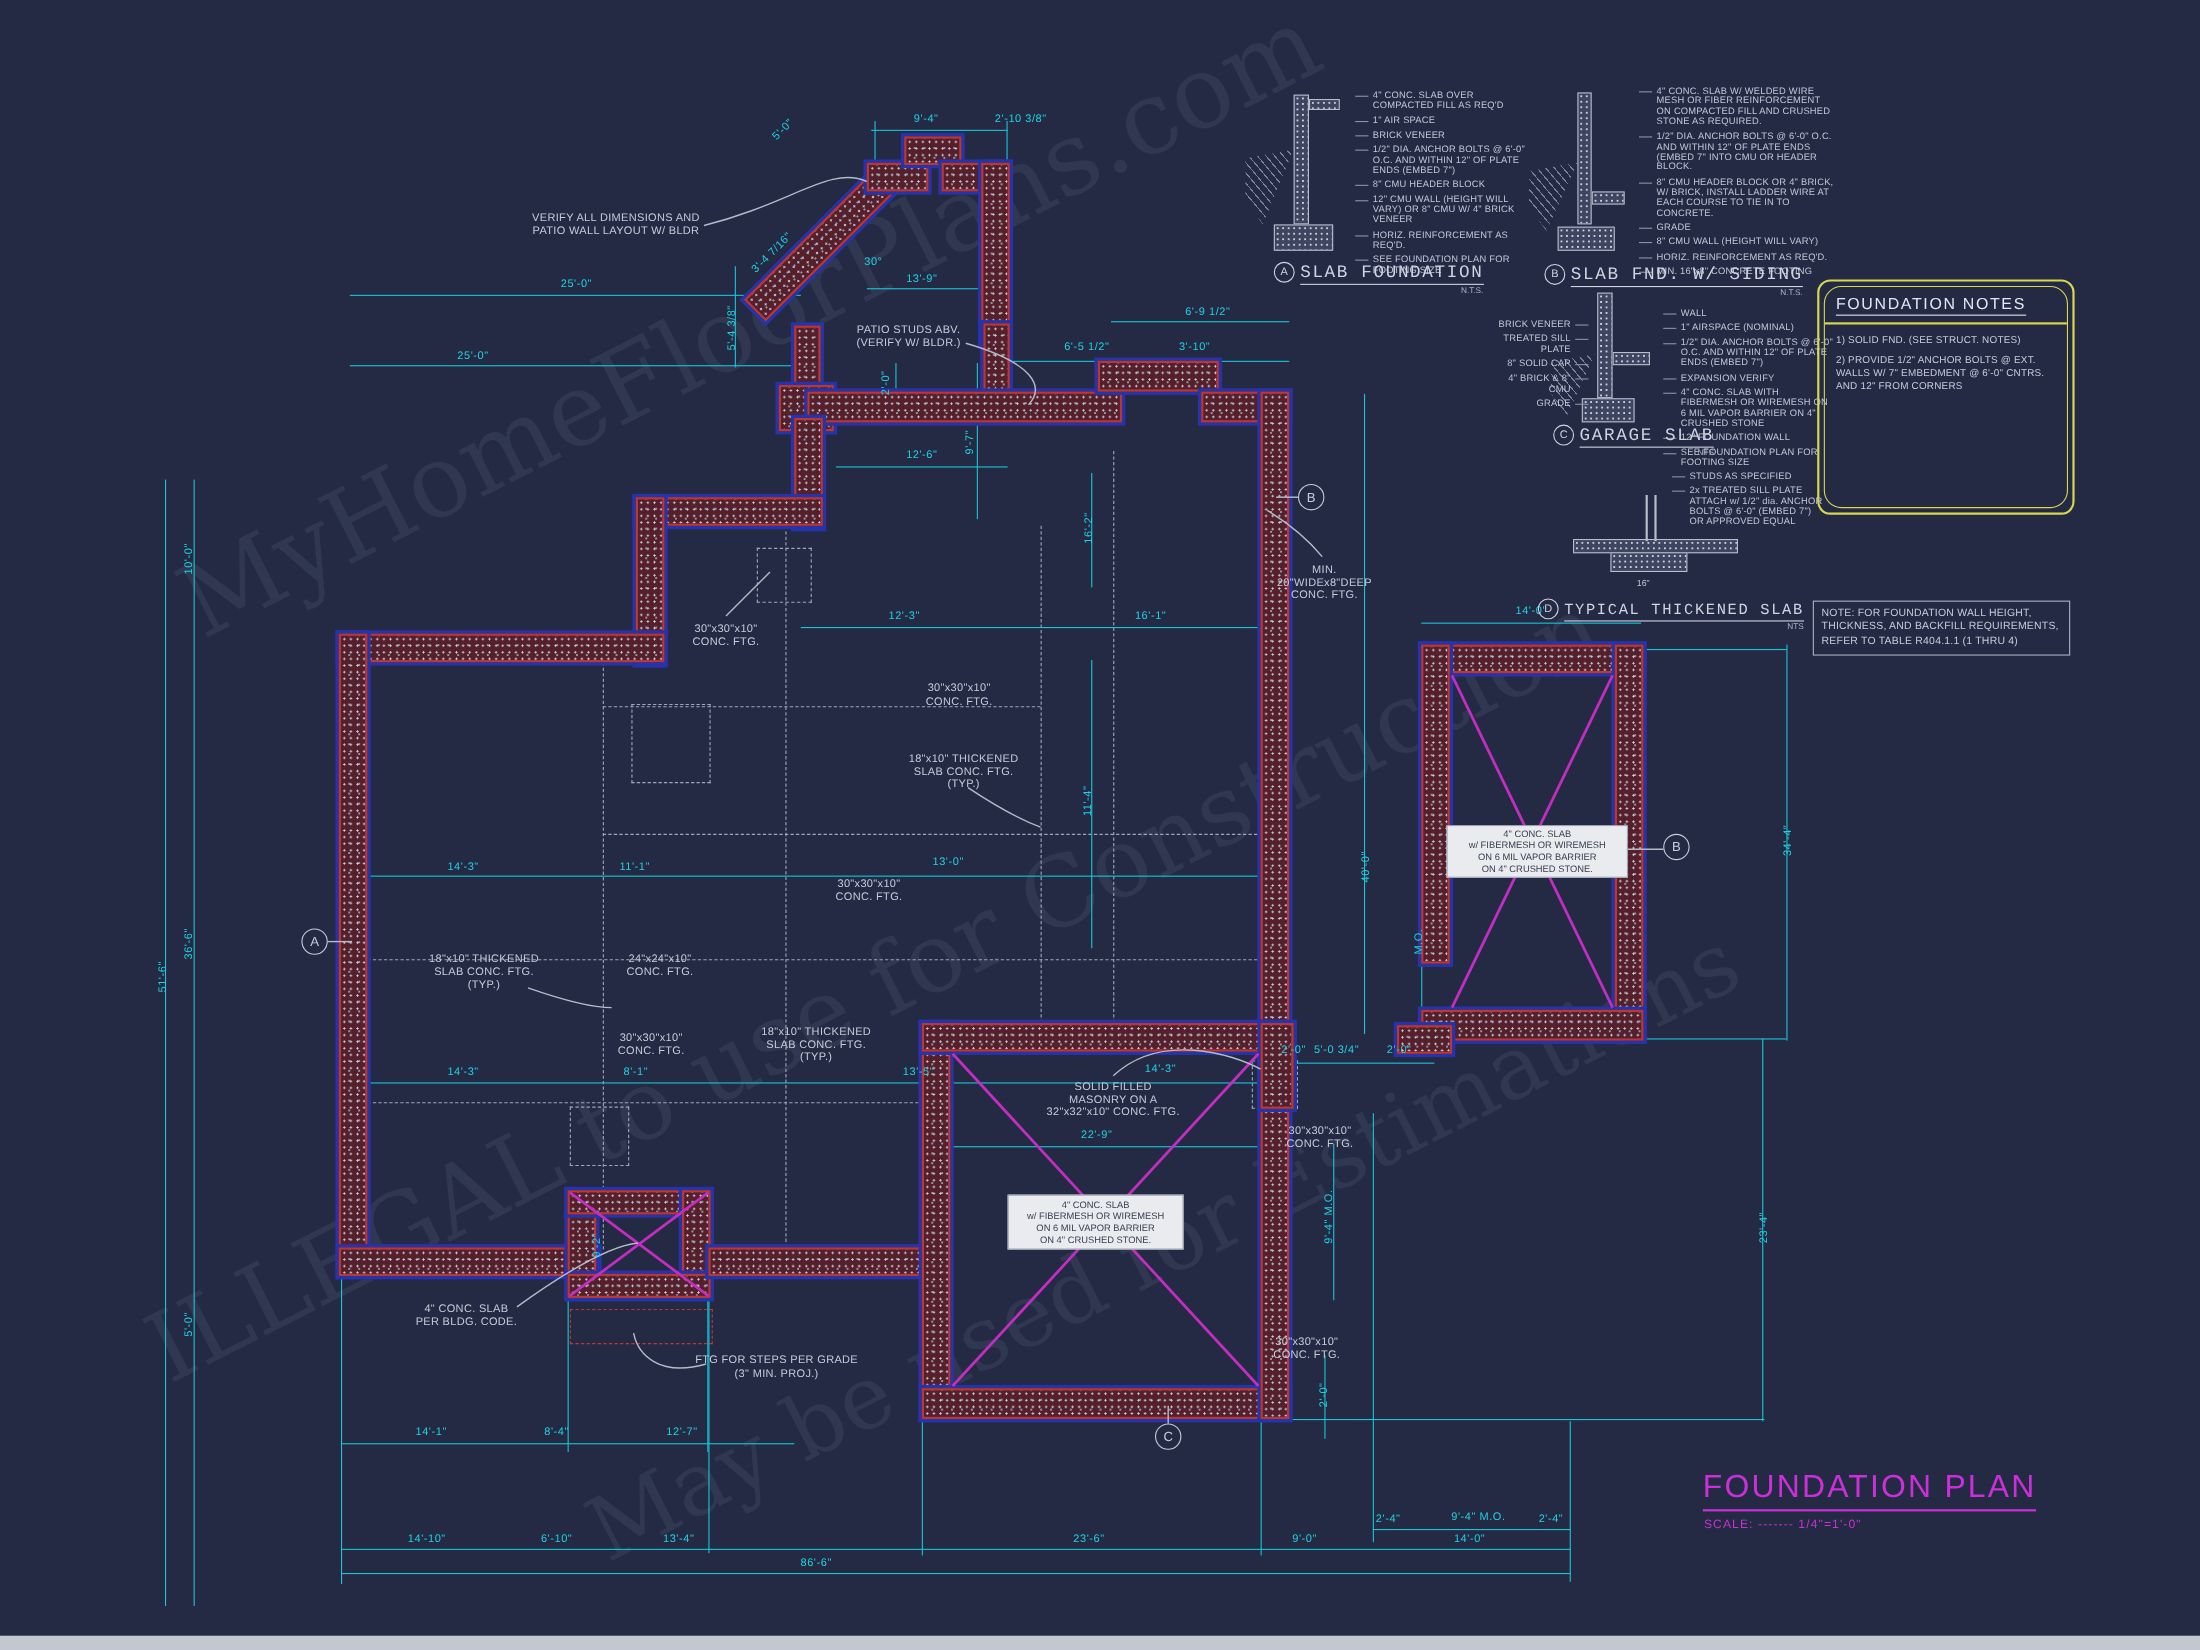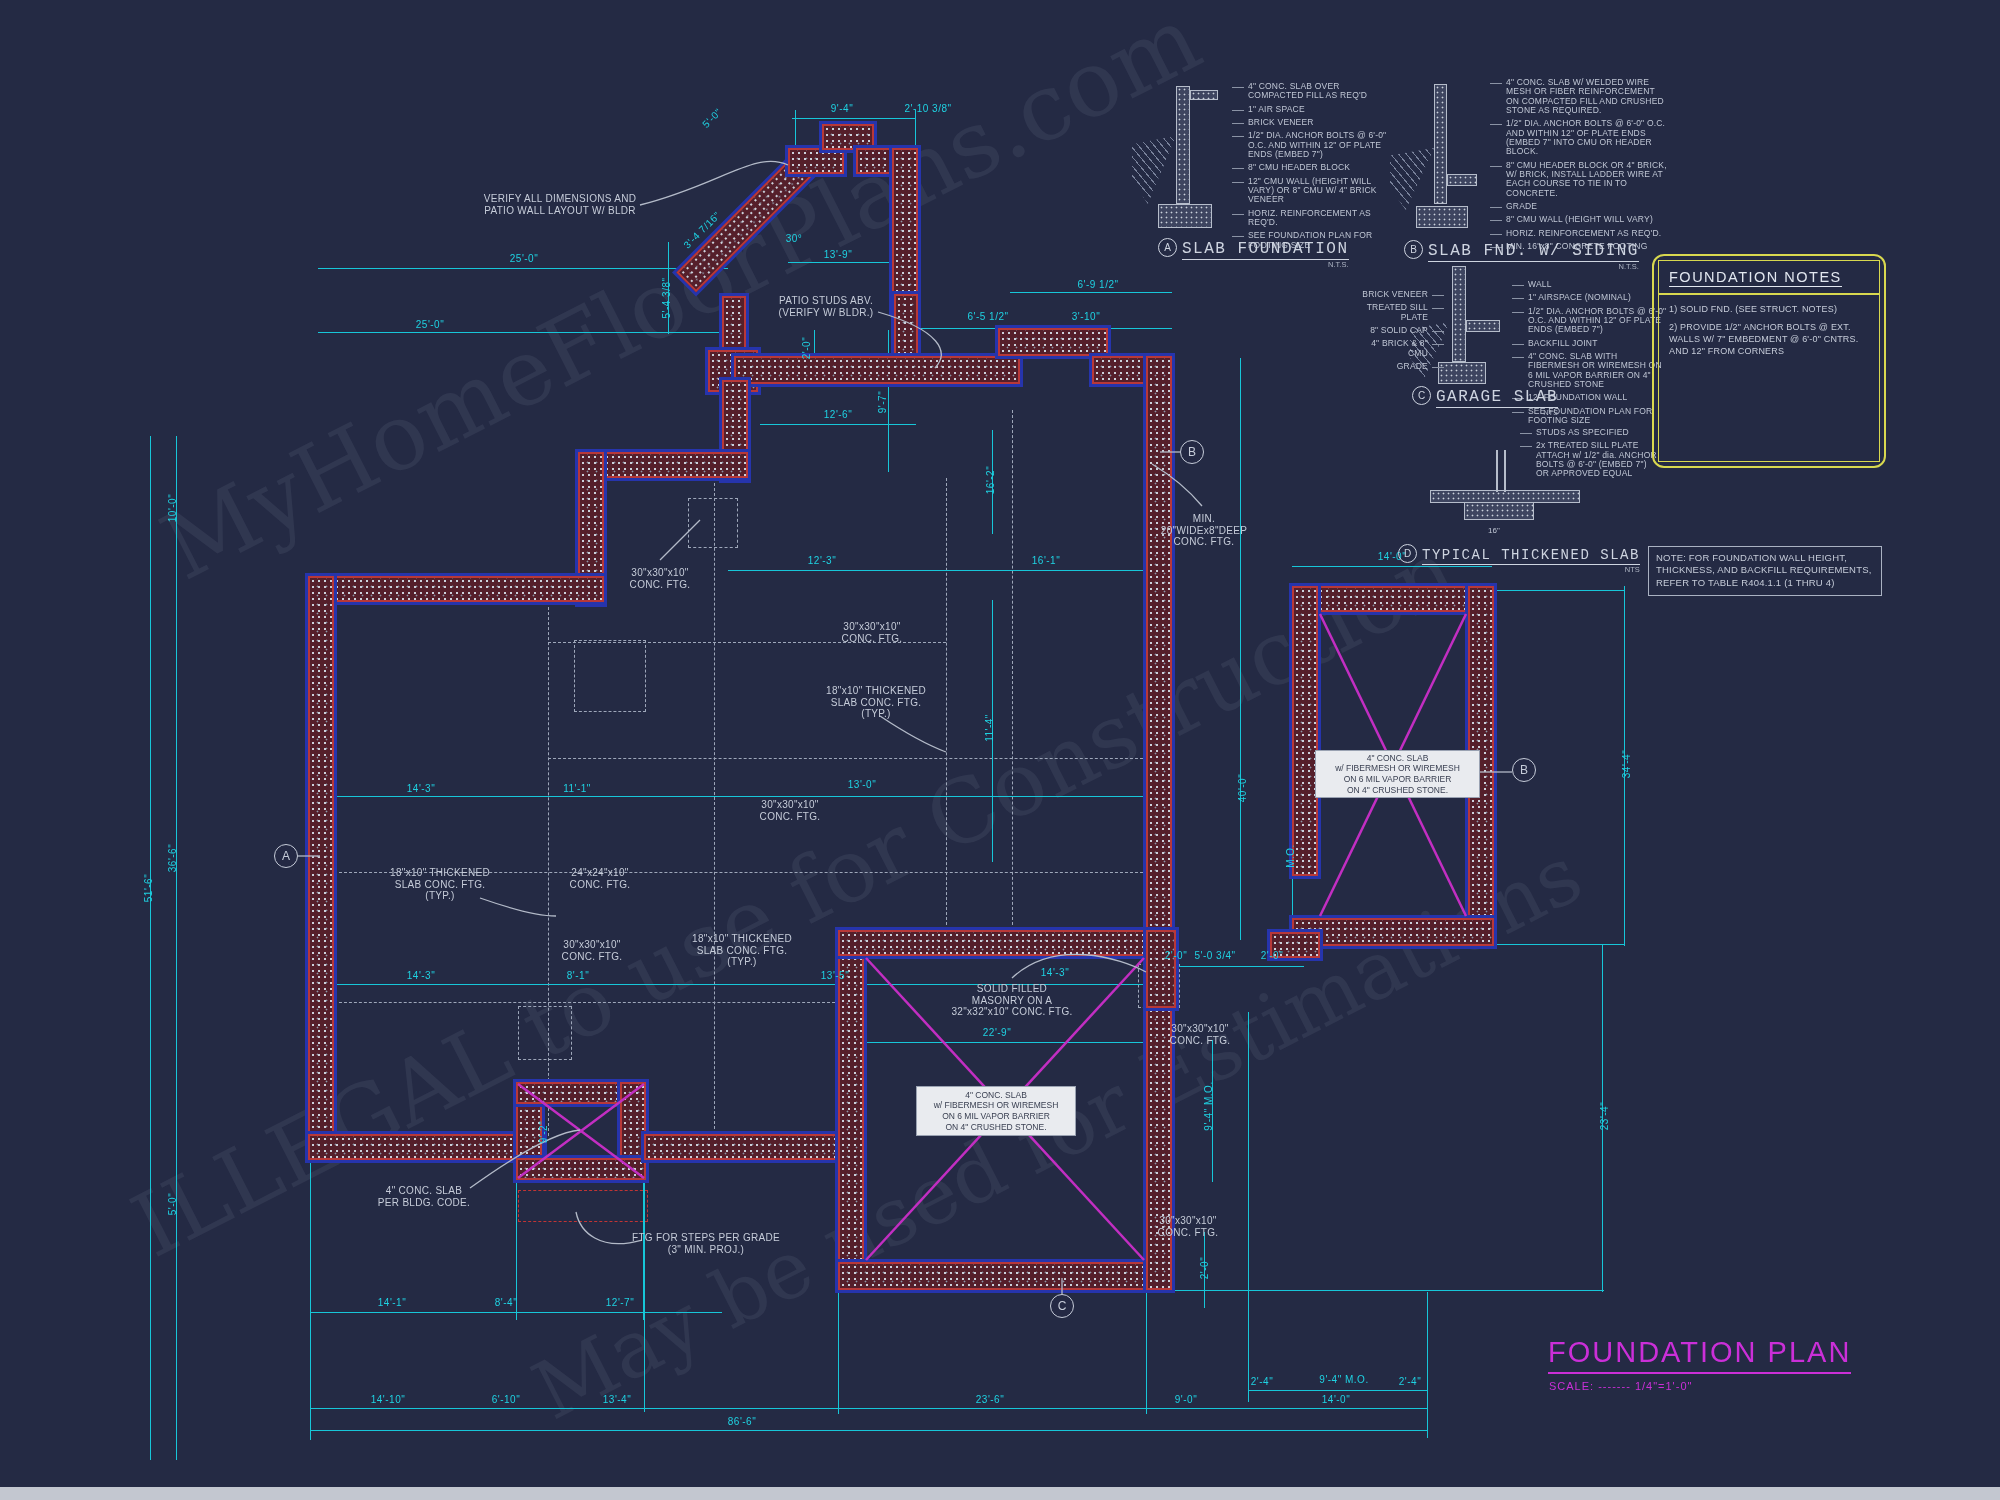--- a/index.html
+++ b/index.html
@@ -49,21 +49,21 @@
   .d-labels-left .d-lab::before{left:auto;right:0;}
   .d-title{position:absolute;color:#ced4e0;white-space:nowrap;}
   .d-title-text{font-size:16px;letter-spacing:1.5px;border-bottom:1.5px solid #ced4e0;padding-bottom:1px;font-family:Liberation Mono, monospace;}
   .d-circ{display:inline-block;width:17px;height:17px;border:1.5px solid #ced4e0;border-radius:50%;
           text-align:center;line-height:17px;font-size:10px;margin-right:5px;vertical-align:2px;}
   .d-scale{display:block;text-align:right;font-size:7.5px;margin-top:2px;color:#aeb5c4;}
   .d-dim{position:absolute;color:#c0c7d5;font-size:8px;}
   
   .fnotes{position:absolute;left:1652px;top:254px;width:234px;height:214px;
           border:2px solid #d8d84f;border-radius:12px;padding:4px;box-sizing:border-box;}
-  .fnotes-inner{border:1.5px solid #d8d84f;border-radius:0;height:100%;box-sizing:border-box;
+  .fnotes-inner{border:1.5px solid #d8d84f;border-radius:16px;height:100%;box-sizing:border-box;
                 padding:7px 10px;}
   .fn-title{color:#e2e7f0;font-size:14.5px;letter-spacing:1.5px;border-bottom:1.5px solid #e2e7f0;
             display:inline-block;padding-bottom:1px;}
   .fn-sep{height:1.5px;background:#d8d84f;margin:6px -10px 9px;}
   .fn-item{color:#c6ccd9;font-size:9px;line-height:1.3;margin-bottom:7px;letter-spacing:0.2px;}
   .nbox{position:absolute;border:1.5px solid #aab2c2;color:#c6ccd9;font-size:9.5px;line-height:1.3;
         padding:5px 7px;letter-spacing:0.2px;box-sizing:border-box;}
   
   .ptitle{position:absolute;left:1548px;top:1336px;color:#cb2fd8;font-size:29px;letter-spacing:2px;
           border-bottom:2px solid #cb2fd8;padding-bottom:3px;white-space:nowrap;}
@@ -368,21 +368,21 @@
         <div class="d-lab">BRICK VENEER</div>
         <div class="d-lab">TREATED SILL PLATE</div>
         <div class="d-lab">8" SOLID CAP</div>
         <div class="d-lab">4" BRICK &amp; 8" CMU</div>
         <div class="d-lab">GRADE</div>
       </div>
     <div class="d-labels" style="left:160px;top:18px;width:156px;">
         <div class="d-lab">WALL</div>
         <div class="d-lab">1" AIRSPACE (NOMINAL)</div>
         <div class="d-lab">1/2" DIA. ANCHOR BOLTS @ 6'-0" O.C. AND WITHIN 12" OF PLATE ENDS (EMBED 7")</div>
-        <div class="d-lab">BACKFILL JOINT</div>
+        <div class="d-lab">EXPANSION VERIFY</div>
         <div class="d-lab">4" CONC. SLAB WITH FIBERMESH OR WIREMESH ON 6 MIL VAPOR BARRIER ON 4" CRUSHED STONE</div>
         <div class="d-lab">12" FOUNDATION WALL</div>
         <div class="d-lab">SEE FOUNDATION PLAN FOR FOOTING SIZE</div>
       </div>
     <div class="d-title" style="left:60px;top:124px;"><span class="d-circ">C</span><span class="d-title-text">GARAGE SLAB</span><span class="d-scale">NTS</span></div>
   </div>
 
   <div class="detail" style="left:1412px;top:428px;width:250px;height:148px;">
     <div class="d-graphic">
       <div class="gspeck" style="left:18px;top:62px;width:150px;height:13px;"></div>

